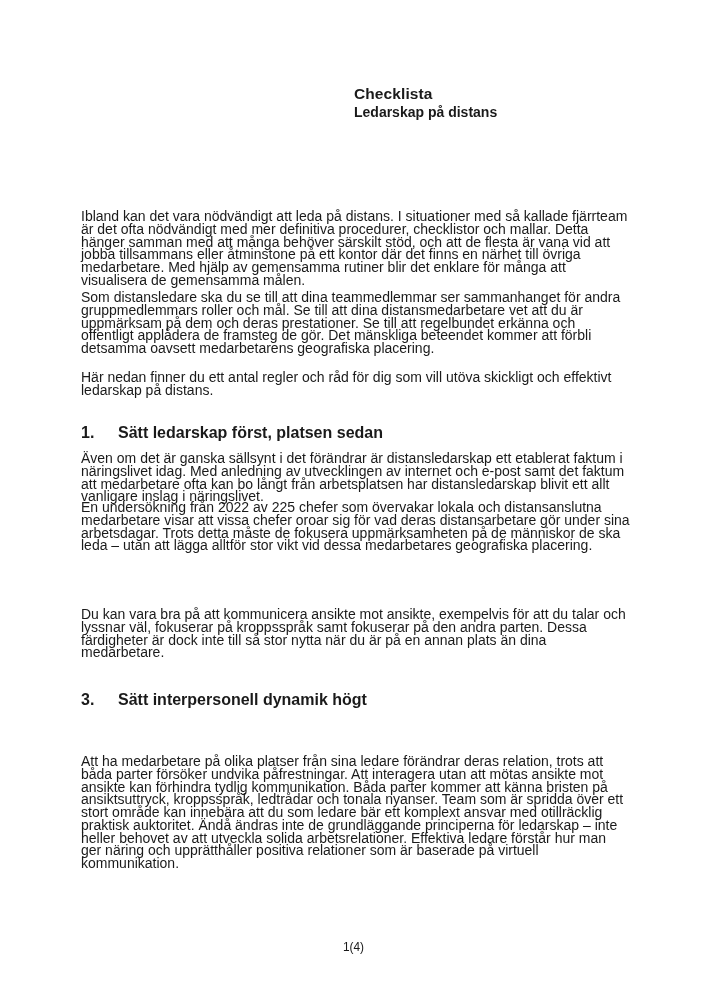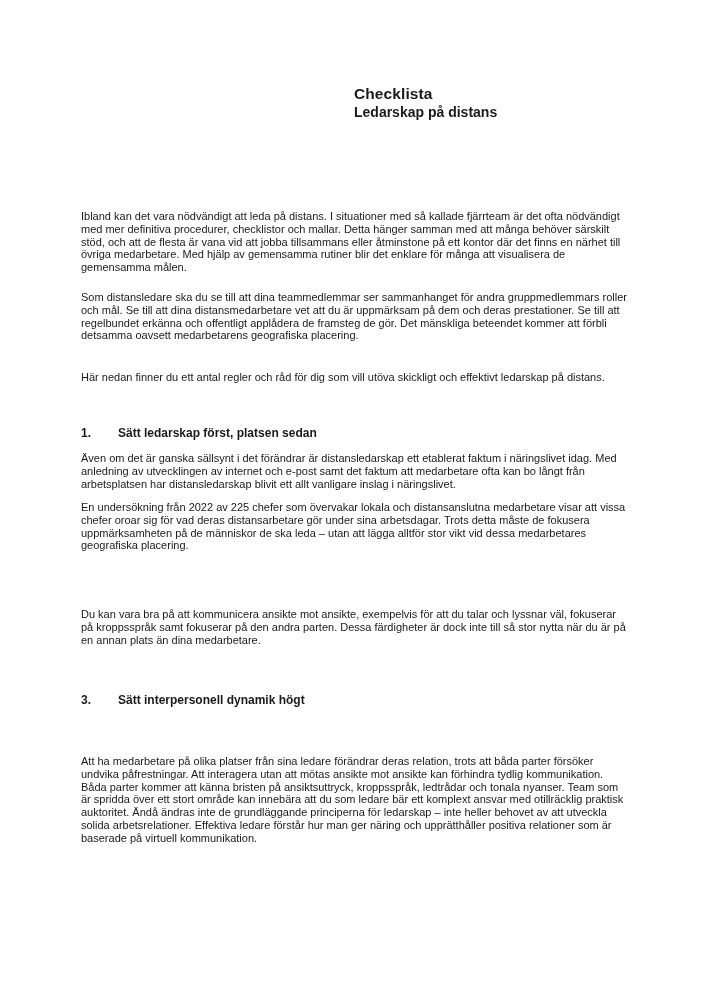--- a/index.html
+++ b/index.html
@@ -28,28 +28,28 @@
     letter-spacing: 0.1px;
   }
   .doc-subtitle {
     font-size: 14px;
     font-weight: bold;
     line-height: 18px;
   }
   .body-text {
     left: 81px;
     width: 549px;
-    font-size: 11px;
+    font-size: 14px;
     line-height: 12.75px;
     text-align: left;
   }
   .section-heading {
     left: 81px;
     width: 549px;
-    font-size: 12px;
+    font-size: 16px;
     font-weight: bold;
     line-height: 16px;
     white-space: nowrap;
   }
   .section-number {
     display: inline-block;
     width: 37px;
   }
   .footer-pagenum {
     left: 0;
@@ -76,14 +76,15 @@
 
   <div class="abs section-heading" style="top:425px"><span class="section-number">1.</span><span>Sätt ledarskap först, platsen sedan</span></div>
   <div class="abs body-text" style="top:452px">Även om det är ganska sällsynt i det förändrar är distansledarskap ett etablerat faktum i näringslivet idag. Med anledning av utvecklingen av internet och e-post samt det faktum att medarbetare ofta kan bo långt från arbetsplatsen har distansledarskap blivit ett allt vanligare inslag i näringslivet.</div>
   <div class="abs body-text" style="top:501px">En undersökning från 2022 av 225 chefer som övervakar lokala och distansanslutna medarbetare visar att vissa chefer oroar sig för vad deras distansarbetare gör under sina arbetsdagar. Trots detta måste de fokusera uppmärksamheten på de människor de ska leda – utan att lägga alltför stor vikt vid dessa medarbetares geografiska placering.</div>
 
   <div class="abs body-text" style="top:608px">Du kan vara bra på att kommunicera ansikte mot ansikte, exempelvis för att du talar och lyssnar väl, fokuserar på kroppsspråk samt fokuserar på den andra parten. Dessa färdigheter är dock inte till så stor nytta när du är på en annan plats än dina medarbetare.</div>
 
   <div class="abs section-heading" style="top:692px"><span class="section-number">3.</span><span>Sätt interpersonell dynamik högt</span></div>
   <div class="abs body-text" style="top:755px">Att ha medarbetare på olika platser från sina ledare förändrar deras relation, trots att båda parter försöker undvika påfrestningar. Att interagera utan att mötas ansikte mot ansikte kan förhindra tydlig kommunikation. Båda parter kommer att känna bristen på ansiktsuttryck, kroppsspråk, ledtrådar och tonala nyanser. Team som är spridda över ett stort område kan innebära att du som ledare bär ett komplext ansvar med otillräcklig praktisk auktoritet. Ändå ändras inte de grundläggande principerna för ledarskap – inte heller behovet av att utveckla solida arbetsrelationer. Effektiva ledare förstår hur man ger näring och upprätthåller positiva relationer som är baserade på virtuell kommunikation.</div>
 
+  <div class="abs footer-pagenum">1(4)</div>
 
 </div>
 
 </body></html>

